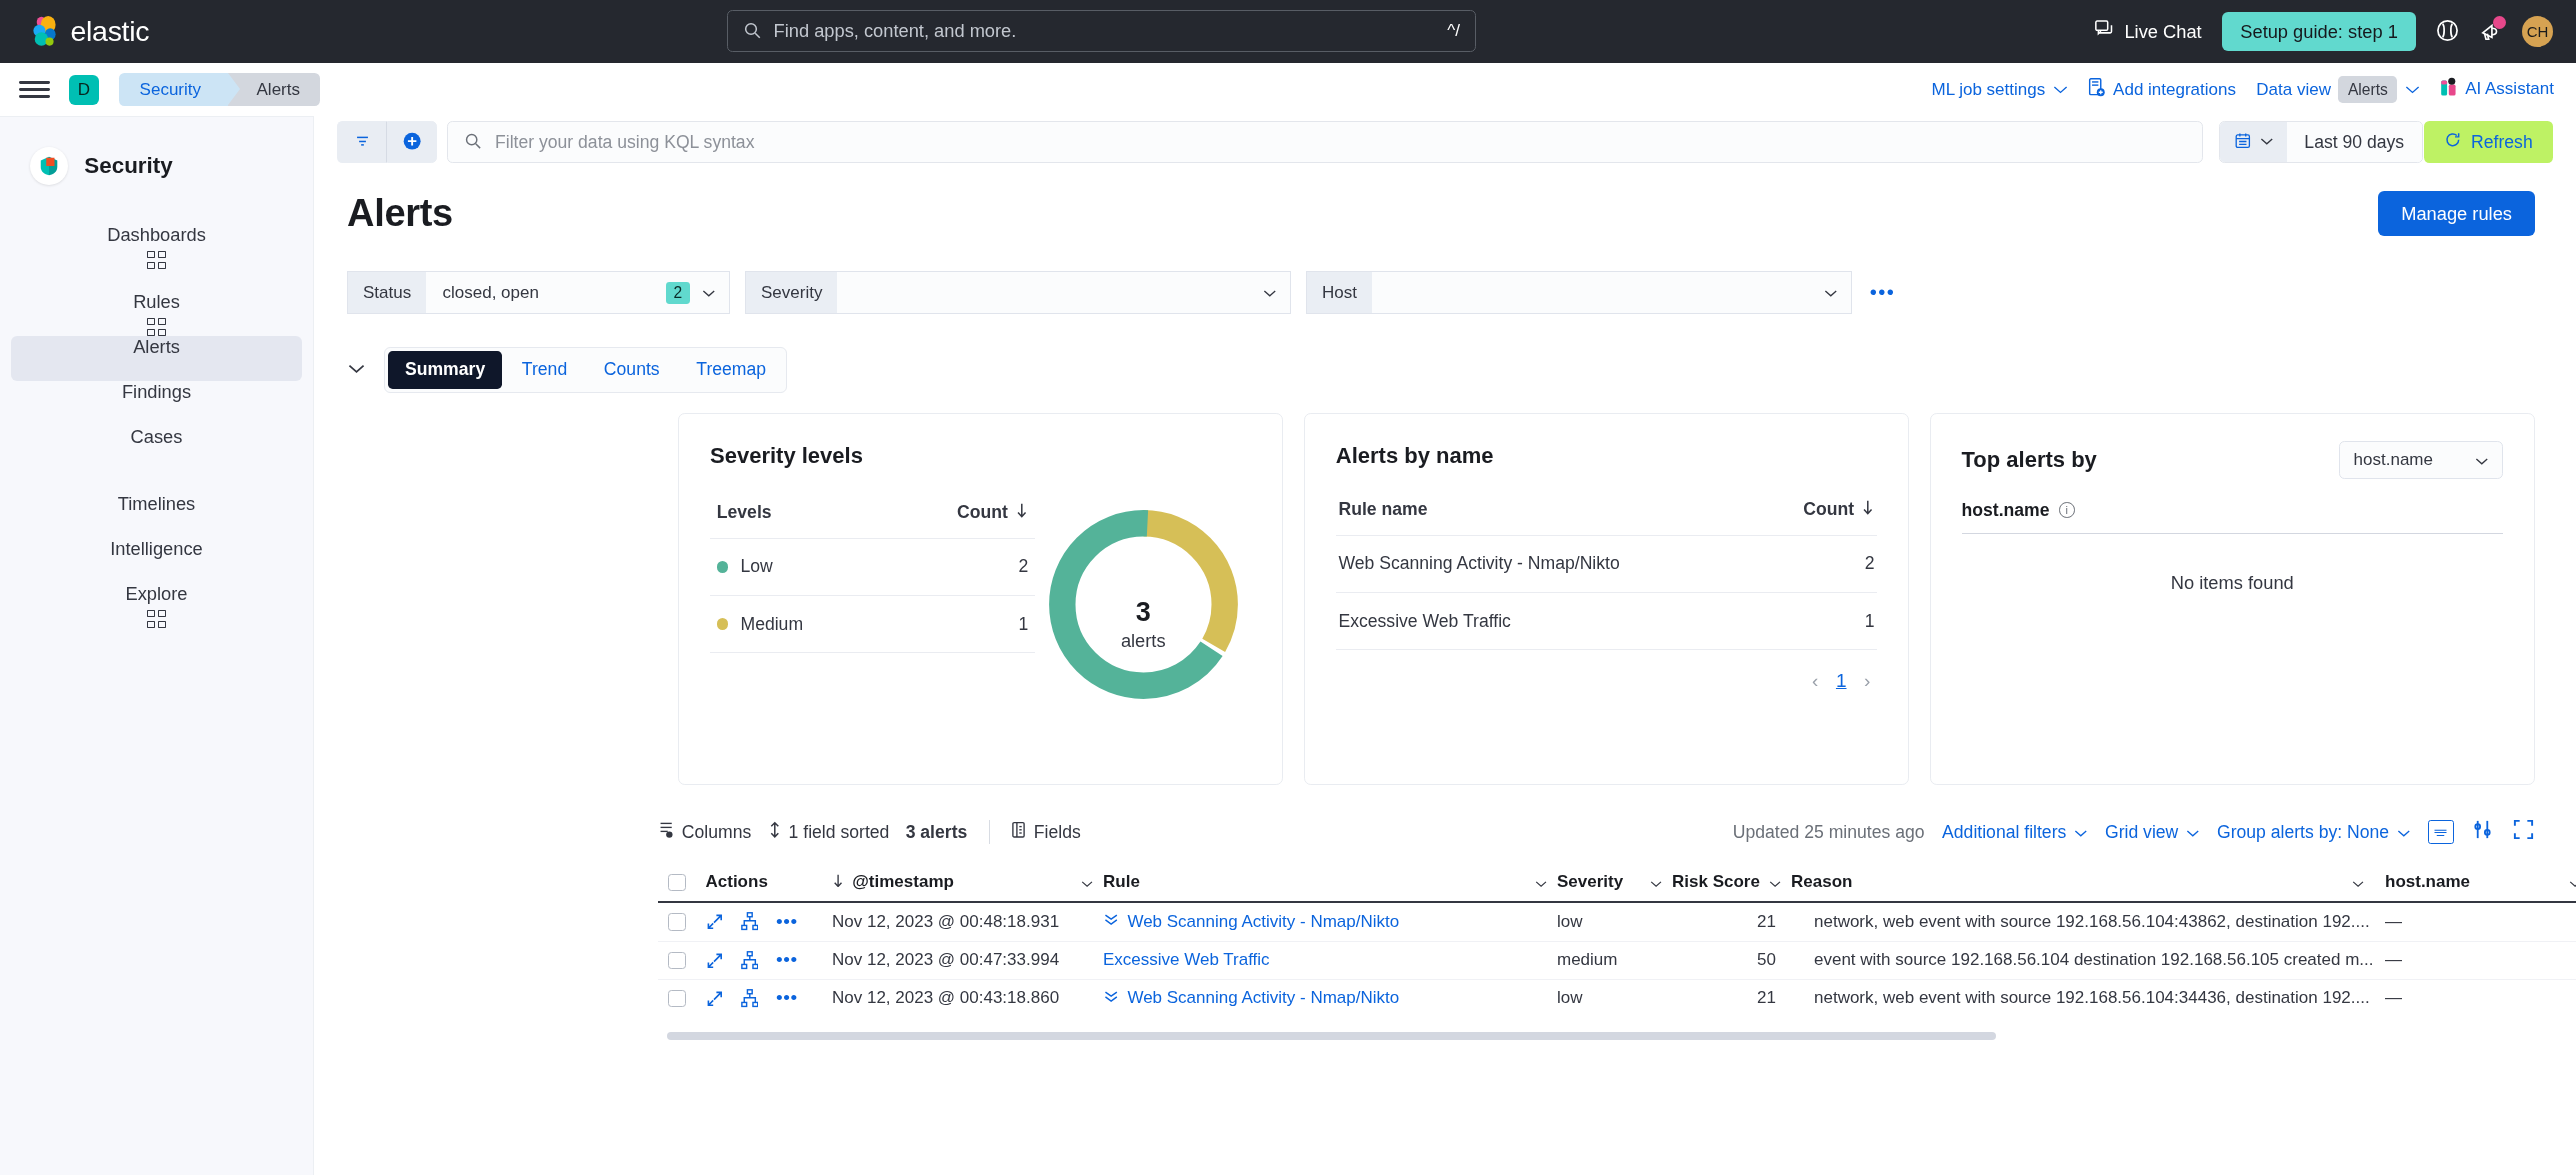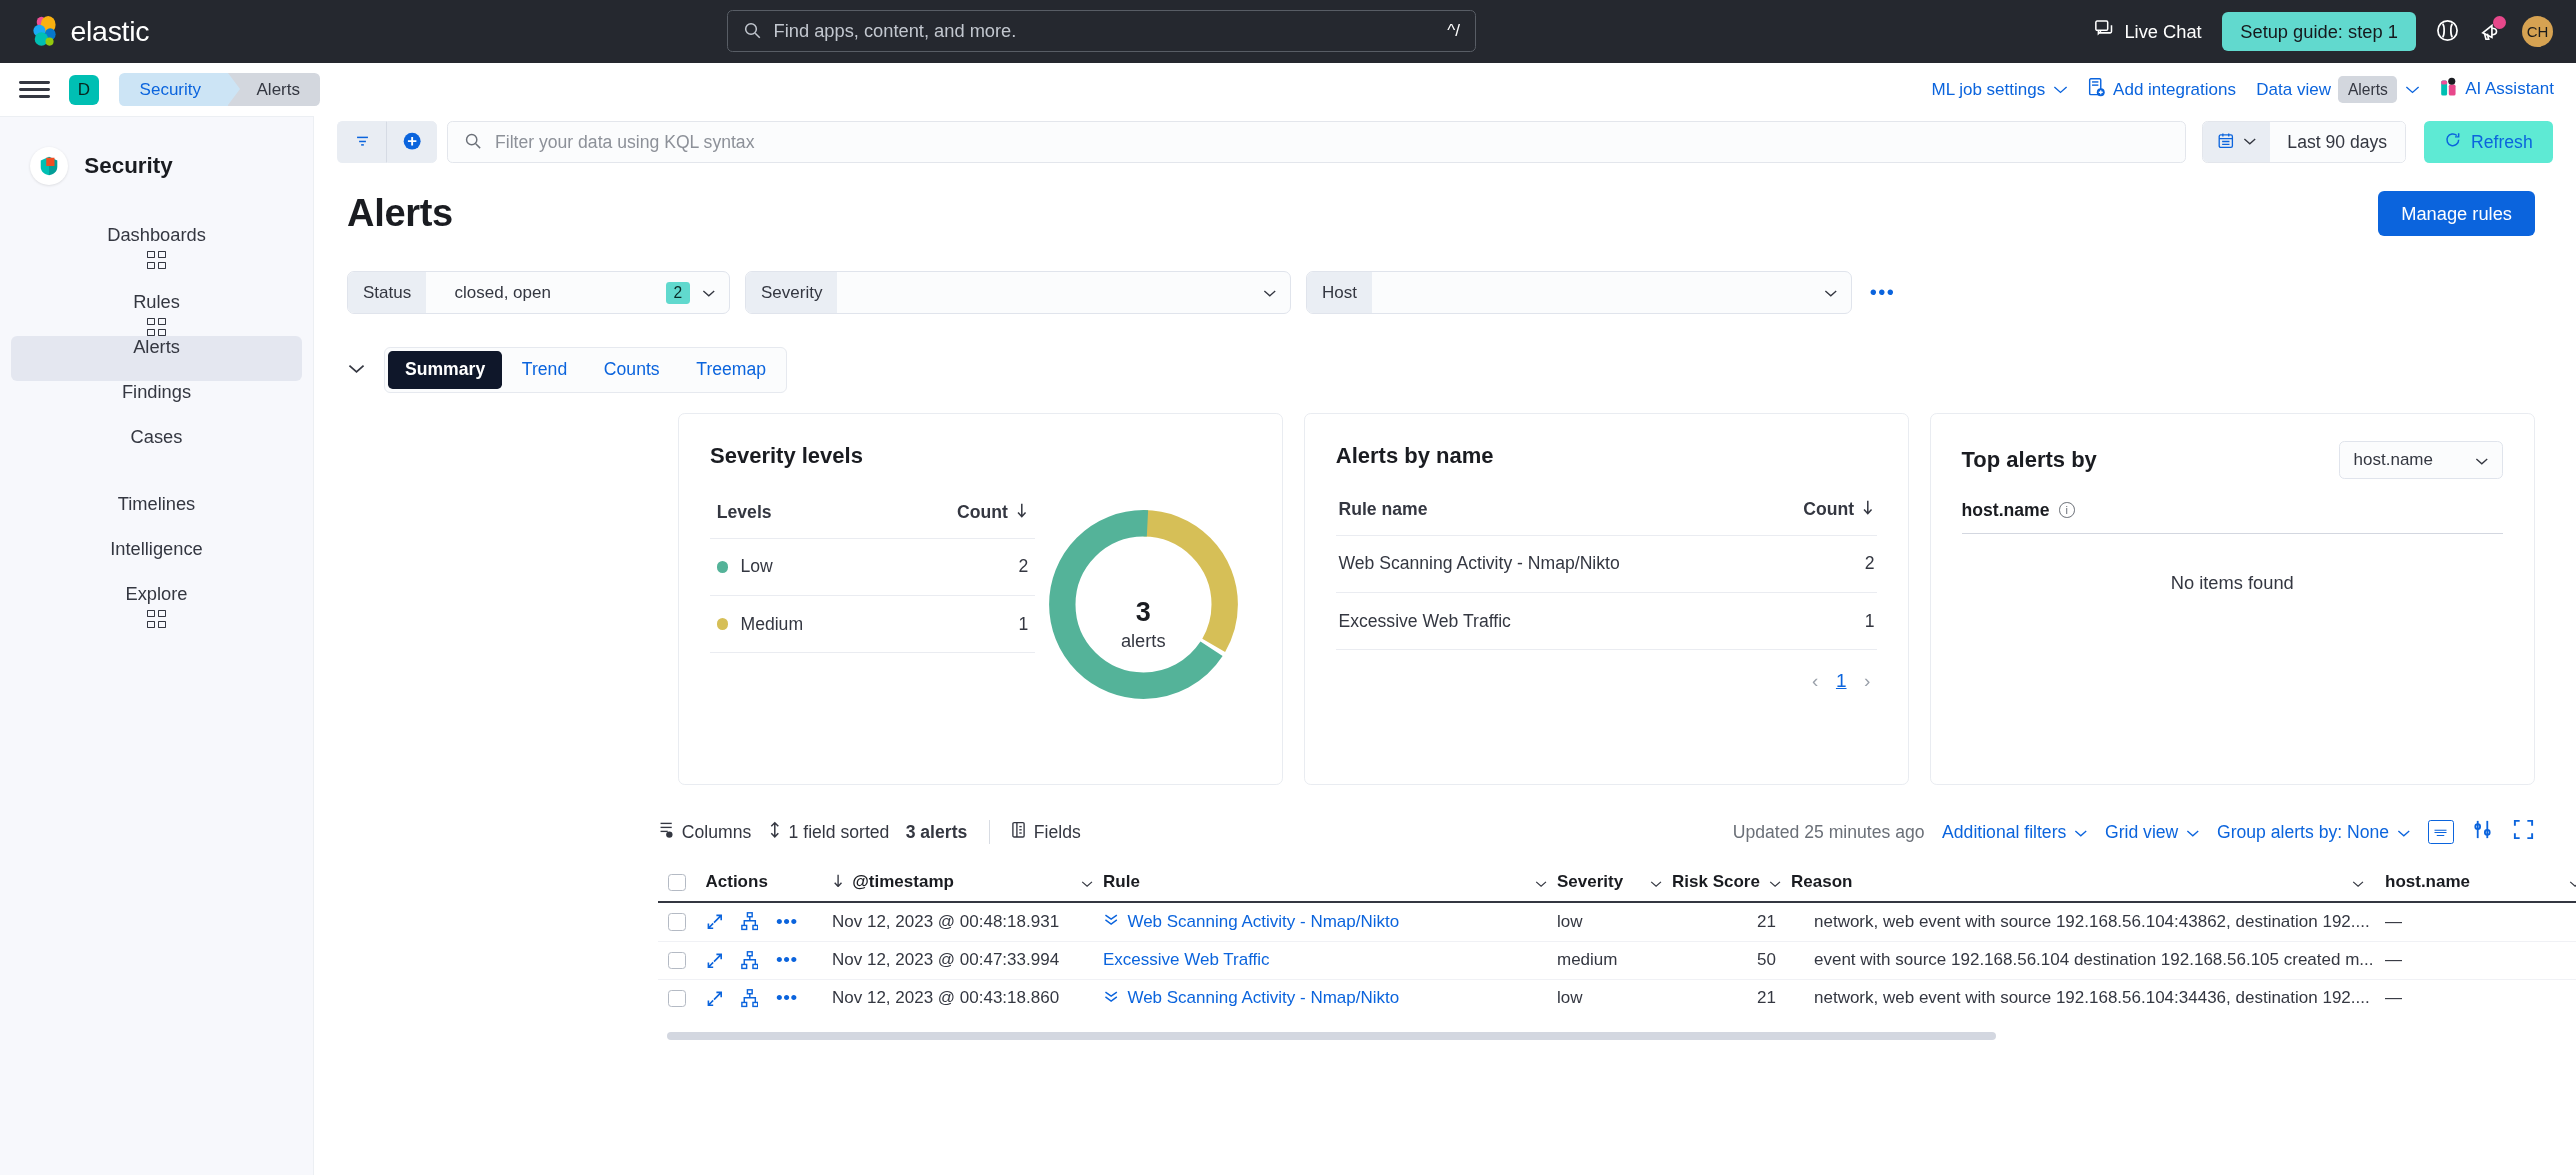--- a/index.html
+++ b/index.html
@@ -120,36 +120,36 @@
   .qb-input {
     flex: 1; height: 42px; margin-left: 9.5px; background: #fbfcfd;
     border: 0.7px solid #e3e6ec; border-radius: 5.4px;
     display: flex; align-items: center; gap: 13.6px; padding: 0 16.3px;
   }
   .qb-ph { color: #8d9199; font-size: 17.6px; }
   .date-group { display: flex; align-items: center; margin-left: 16.3px; height: 42px; border: 0.7px solid #e3e6ec; border-radius: 5.4px; overflow: hidden; }
   .date-pick { background: #e9edf3; display: flex; align-items: center; gap: 8.1px; padding: 0 13.6px; height: 100%; cursor: pointer; }
   .date-val { background: #fbfcfd; padding: 0 17.6px; height: 100%; display: flex; align-items: center; font-size: 17.6px; color: #343741; cursor: pointer; }
   .refresh-btn {
-    margin-left: 18px; height: 42px; background: #5eead4; color: #0b64dd;
+    margin-left: 1px; height: 42px; background: #bef264; color: #0b64dd;
     border-radius: 5.4px; display: flex; align-items: center; gap: 9.5px;
     padding: 0 20.3px; font-size: 17.6px; cursor: pointer; border: none; font-family: inherit;
   }
 
   
   .title-row { display: flex; align-items: center; justify-content: space-between; padding: 19px 41px 0 33px; }
   .page-title { font-size: 38px; font-weight: bold; color: #1a1c21; letter-spacing: -0.3px; }
   .manage-btn {
     background: #0b64dd; color: #fff; font-size: 18.3px; border: none; cursor: pointer;
     border-radius: 6.1px; padding: 11.5px 23px; font-family: inherit;
   }
 
   
   .filters-row { display: flex; align-items: center; gap: 15px; padding: 35px 0 0 33px; }
-  .fgroup { display: flex; align-items: flex-end; height: 43px; border: 0.7px solid #e0e4ec; border-radius: 7px; overflow: hidden; background: #fbfcfd; gap: 12px; }
+  .fgroup { display: flex; align-items: flex-end; height: 43px; border: 0.7px solid #e0e4ec; border-radius: 0; overflow: hidden; background: #fbfcfd; }
   .fgroup-label { background: #eaeef4; height: 100%; display: flex; align-items: center; padding: 0 15px; font-size: 17px; color: #343741; }
   .fgroup-field { height: 100%; display: flex; align-items: center; justify-content: space-between; padding: 0 13.6px 0 16.3px; flex: 1; cursor: pointer; }
   .fgroup-val { font-size: 17px; color: #343741; }
   .count-badge { background: #61d9ce; color: #0a2b28; border-radius: 3.4px; padding: 2px 7.5px; font-size: 15.6px; margin-right: 12.2px; }
   .caret { color: #343741; font-size: 15px; }
   .more-dots { color: #0b64dd; font-size: 20.3px; letter-spacing: 1.4px; cursor: pointer; margin-left: 2.7px; }
 
   
   .summary-wrap { padding: 33px 0 0 33px; display: flex; align-items: flex-start; gap: 17.6px; }
   .collapse-caret { font-size: 20.3px; color: #343741; cursor: pointer; padding-top: 9.5px; }

